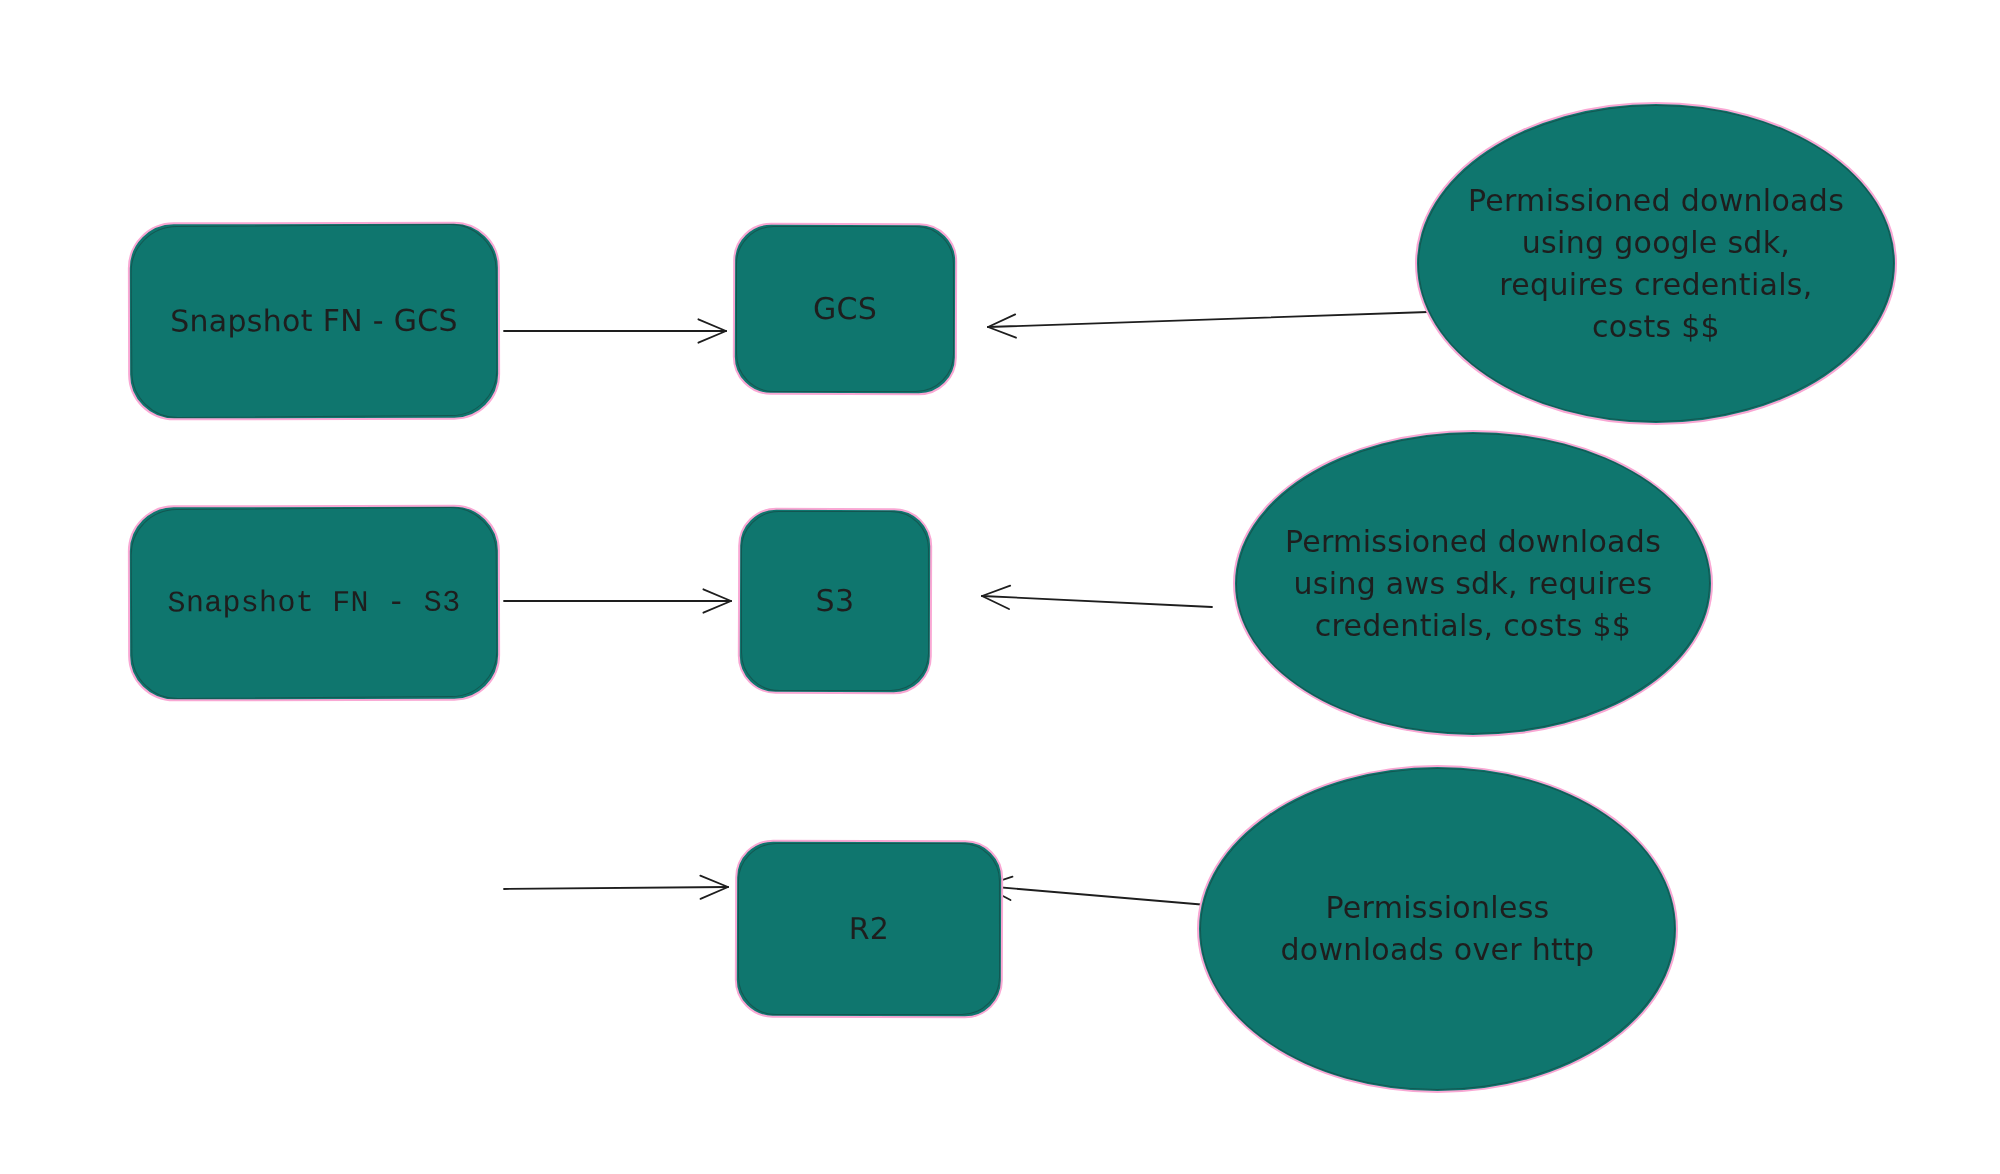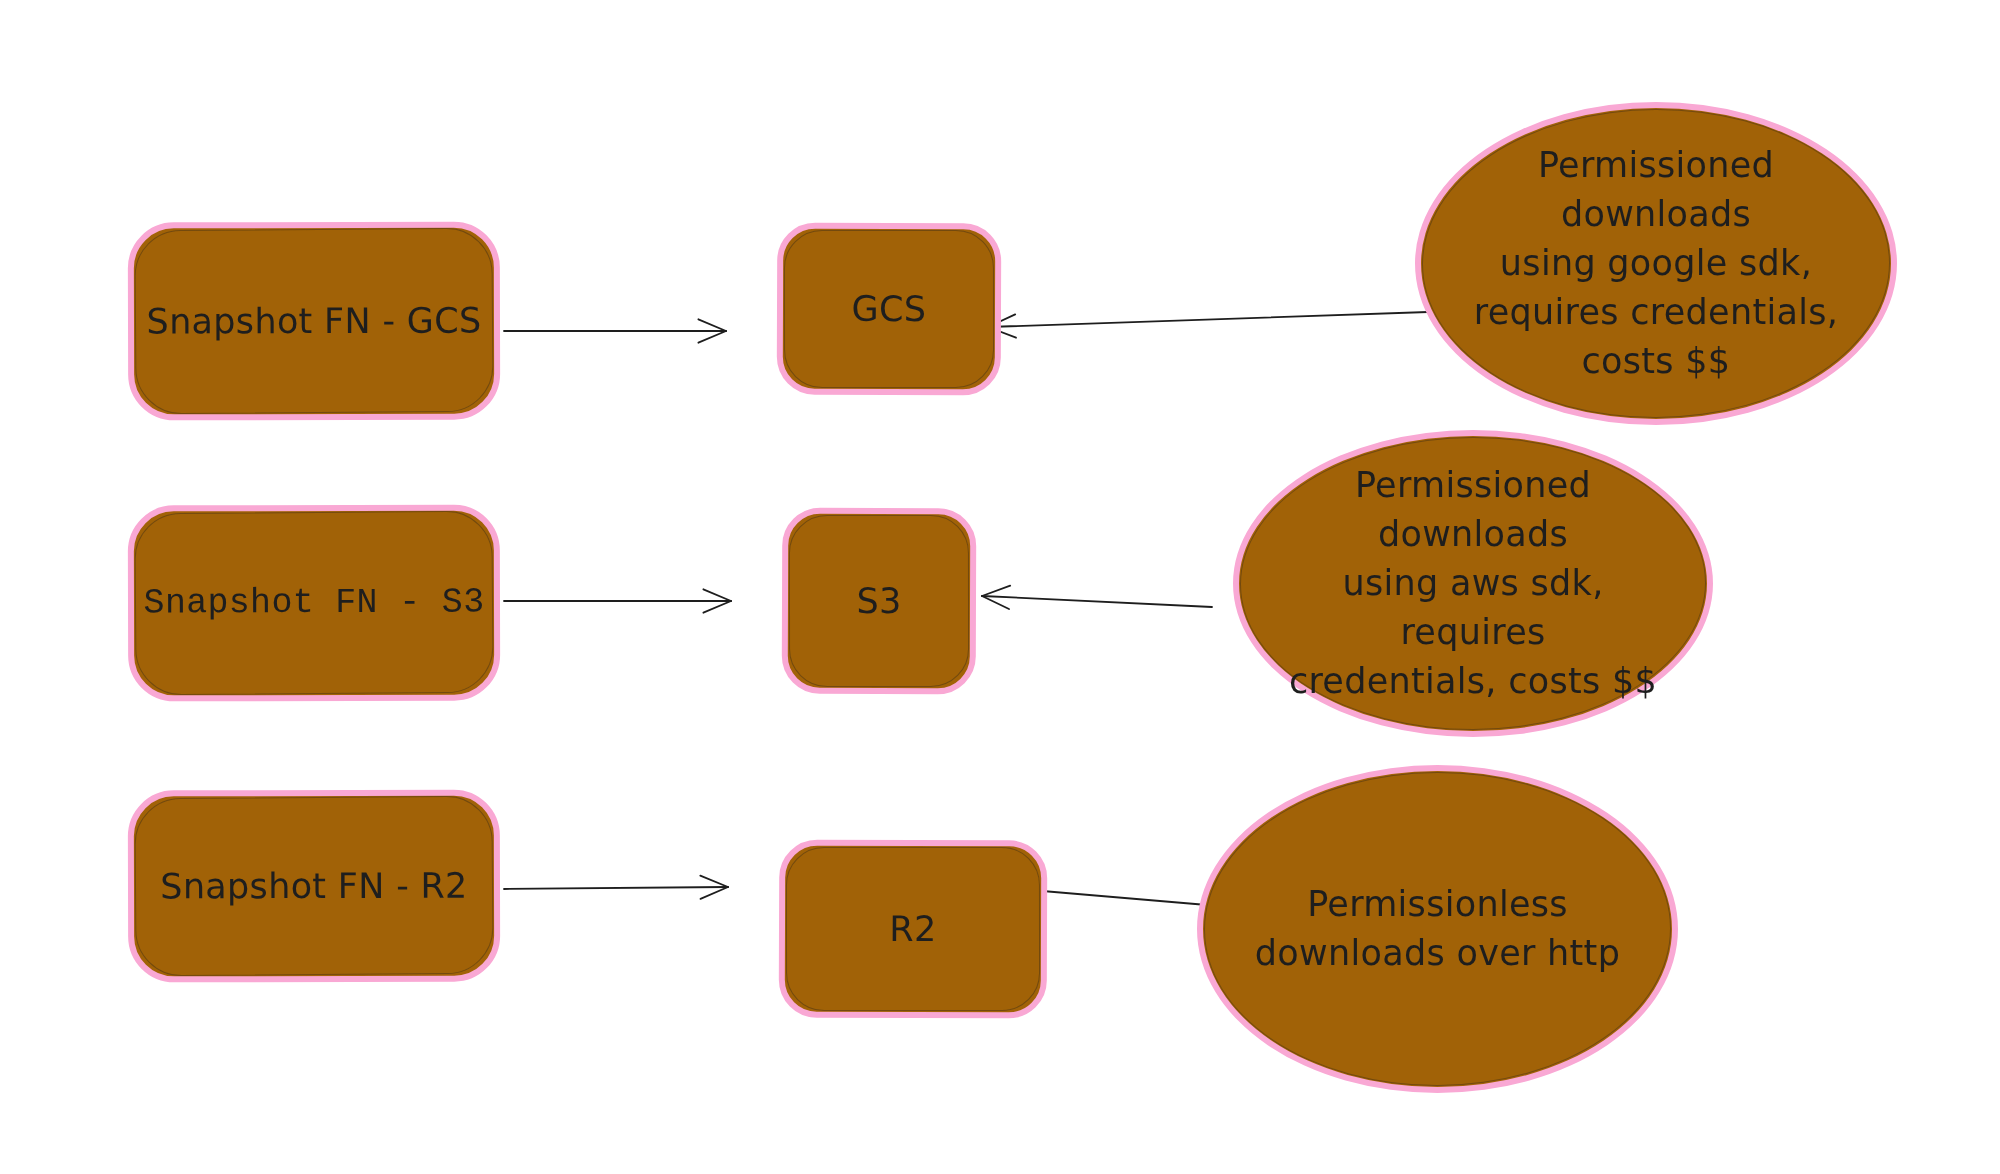--- a/index.html
+++ b/index.html
@@ -15,24 +15,24 @@
     overflow: hidden;
     font-family: "DejaVu Sans", sans-serif;
     color: #1e1e1e;
   }
   .node {
     position: absolute;
     display: flex;
     align-items: center;
     justify-content: center;
     text-align: center;
-    border: 6px solid #f9a8d4;
-    background: #a16207;
+    border: 2px solid #f9a8d4;
+    background: #0f766e;
     box-sizing: border-box;
-    font-size: 35px;
+    font-size: 30px;
     line-height: 1.4;
     white-space: pre-line;
     letter-spacing: 0.3px;
   }
   
   .node::before {
     content: "";
     position: absolute;
     inset: 1px;
     border: 1px solid rgba(30,30,30,0.35);
@@ -40,21 +40,20 @@
     transform: rotate(-0.25deg);
     pointer-events: none;
   }
   .rect-lg {
     border-radius: 46px;
     transform: rotate(-0.15deg);
   }
   .rect-sm {
     border-radius: 38px;
     transform: rotate(0.2deg);
-    margin-left: 44px;
   }
   .ellipse {
     border-radius: 50%;
     padding: 30px 40px;
   }
   #arrow-layer {
     position: absolute;
     left: 0;
     top: 0;
     width: 2000px;
@@ -116,20 +115,19 @@
 costs $$</div>
 
   <div class="node rect-lg" style="left:128px; top:505px; width:372px; height:196px;font-family:Liberation Mono, monospace;">Snapshot FN - S3</div>
 
   <div class="node rect-sm" style="left:738px; top:508px; width:194px; height:186px;">S3</div>
 
   <div class="node ellipse" style="left:1233px; top:430px; width:480px; height:307px;">Permissioned downloads
 using aws sdk, requires
 credentials, costs $$</div>
 
-  <div class="node rect-lg" style="left:128px; top:790px; width:372px; height:192px;">Snapshot FN - R2</div>
 
   <div class="node rect-sm" style="left:735px; top:840px; width:268px; height:178px;">R2</div>
 
   <div class="node ellipse" style="left:1197px; top:765px; width:481px; height:328px;">Permissionless
 downloads over http</div>
 
 </div>
 
 </body></html>

